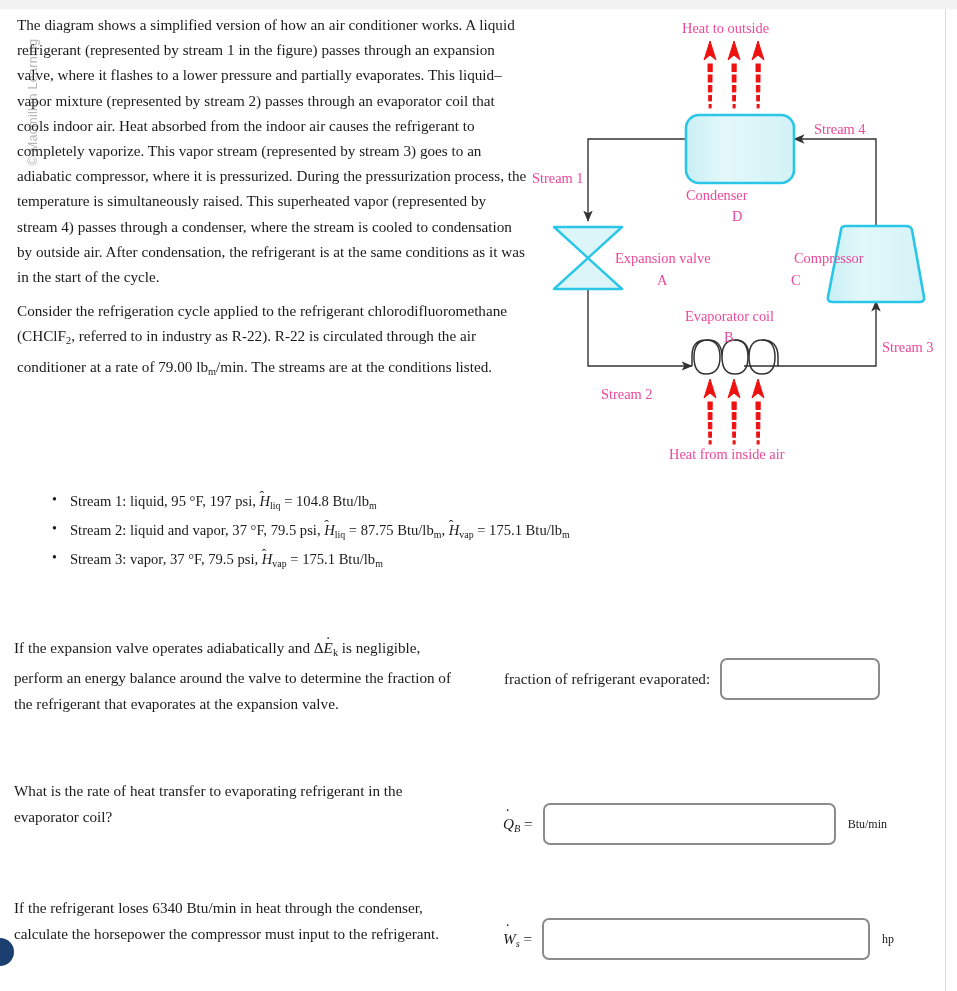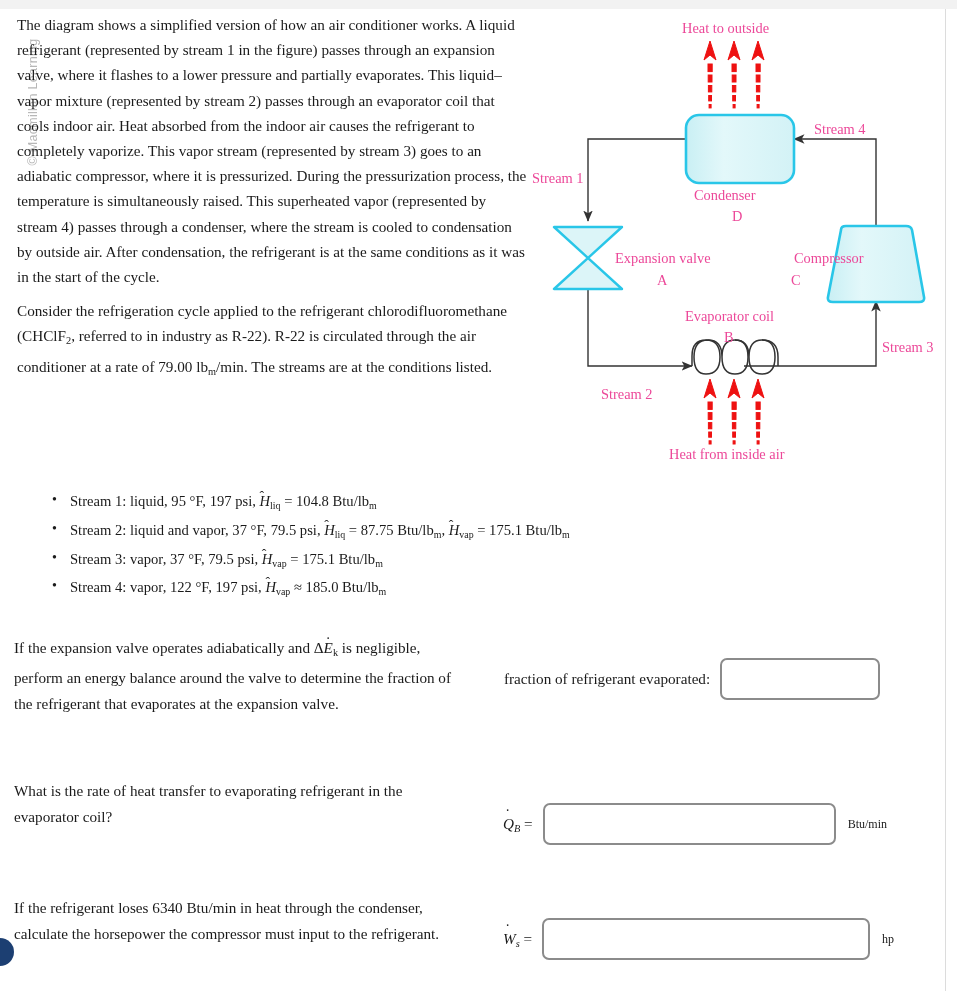--- a/index.html
+++ b/index.html
@@ -147,21 +147,20 @@
 
 <div id="prose">
   <p>The diagram shows a simplified version of how an air conditioner works. A liquid refrigerant (represented by stream 1 in the figure) passes through an expansion valve, where it flashes to a lower pressure and partially evaporates. This liquid–vapor mixture (represented by stream 2) passes through an evaporator coil that cools indoor air. Heat absorbed from the indoor air causes the refrigerant to completely vaporize. This vapor stream (represented by stream 3) goes to an adiabatic compressor, where it is pressurized. During the pressurization process, the temperature is simultaneously raised. This superheated vapor (represented by stream 4) passes through a condenser, where the stream is cooled to condensation by outside air. After condensation, the refrigerant is at the same conditions as it was in the start of the cycle.</p>
   <p><span>Consider the refrigeration cycle applied to the refrigerant chlorodifluoromethane (CHClF</span><sub>2</sub><span>, referred to in industry as R-22). R-22 is circulated through the air conditioner at a rate of 79.00 lb</span><sub>m</sub><span>/min. The streams are at the conditions listed.</span></p>
 </div>
 
 <ul id="stream-list">
   <li><span>Stream 1: liquid, 95 °F, 197 psi, </span><span class="hhat">H</span><sub>liq</sub><span> = 104.8 Btu/lb</span><sub>m</sub></li>
   <li><span>Stream 2: liquid and vapor, 37 °F, 79.5 psi, </span><span class="hhat">H</span><sub>liq</sub><span> = 87.75 Btu/lb</span><sub>m</sub><span>, </span><span class="hhat">H</span><sub>vap</sub><span> = 175.1 Btu/lb</span><sub>m</sub></li>
   <li><span>Stream 3: vapor, 37 °F, 79.5 psi, </span><span class="hhat">H</span><sub>vap</sub><span> = 175.1 Btu/lb</span><sub>m</sub></li>
-  <li><span>Stream 4: vapor, 122 °F, 197 psi, </span><span class="hhat">H</span><sub>vap</sub><span> ≈ 185.0 Btu/lb</span><sub>m</sub></li>
 </ul>
 
 <div id="diagram">
   <svg width="415" height="450" viewBox="0 0 415 450">
     <defs>
       <linearGradient id="eqgrad" x1="0" y1="0" x2="1" y2="0">
         <stop offset="0%" stop-color="#c9eff4"></stop>
         <stop offset="35%" stop-color="#e3f8fa"></stop>
         <stop offset="100%" stop-color="#d3f2f6"></stop>
       </linearGradient>
@@ -255,21 +254,21 @@
         <rect x="180.2" y="398.6" width="3.8" height="6.8"></rect>
         <rect x="180.4" y="408.6" width="3.4" height="6.2"></rect>
         <rect x="180.7" y="418" width="2.8" height="5.2"></rect>
         <rect x="181.1" y="426.8" width="2" height="3.2"></rect>
       </g>
     </g>
   </svg>
 
   <div class="dlabel" style="left:154px; top:6px;">Heat to outside</div>
   <div class="dlabel" style="left:141px; top:432px;">Heat from inside air</div>
-  <div class="dlabel" style="left:166px; top:173px;text-align:center;">Condenser</div>
+  <div class="dlabel" style="left:158px; top:173px;text-align:center;">Condenser</div>
   <div class="dlabel" style="left:204px; top:194px;">D</div>
   <div class="dlabel" style="left:87px;  top:236px;">Expansion valve</div>
   <div class="dlabel" style="left:129px; top:258px;">A</div>
   <div class="dlabel" style="left:229px; top:236px;margin-left:37px;">Compressor</div>
   <div class="dlabel" style="left:263px; top:258px;">C</div>
   <div class="dlabel" style="left:157px; top:294px;">Evaporator coil</div>
   <div class="dlabel" style="left:196px; top:315px;">B</div>
   <div class="dlabel" style="left:4px;   top:156px;">Stream 1</div>
   <div class="dlabel" style="left:73px;  top:372px;">Stream 2</div>
   <div class="dlabel" style="left:354px; top:325px;">Stream 3</div>

